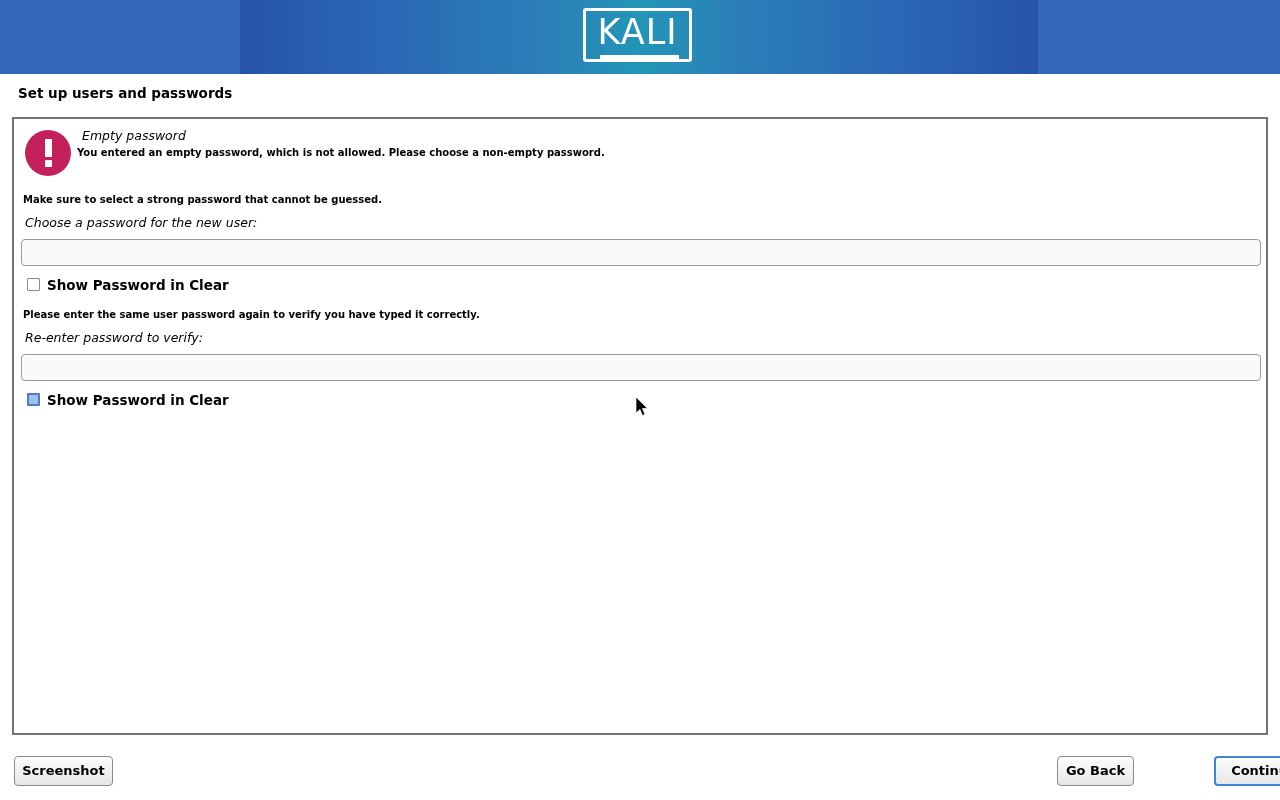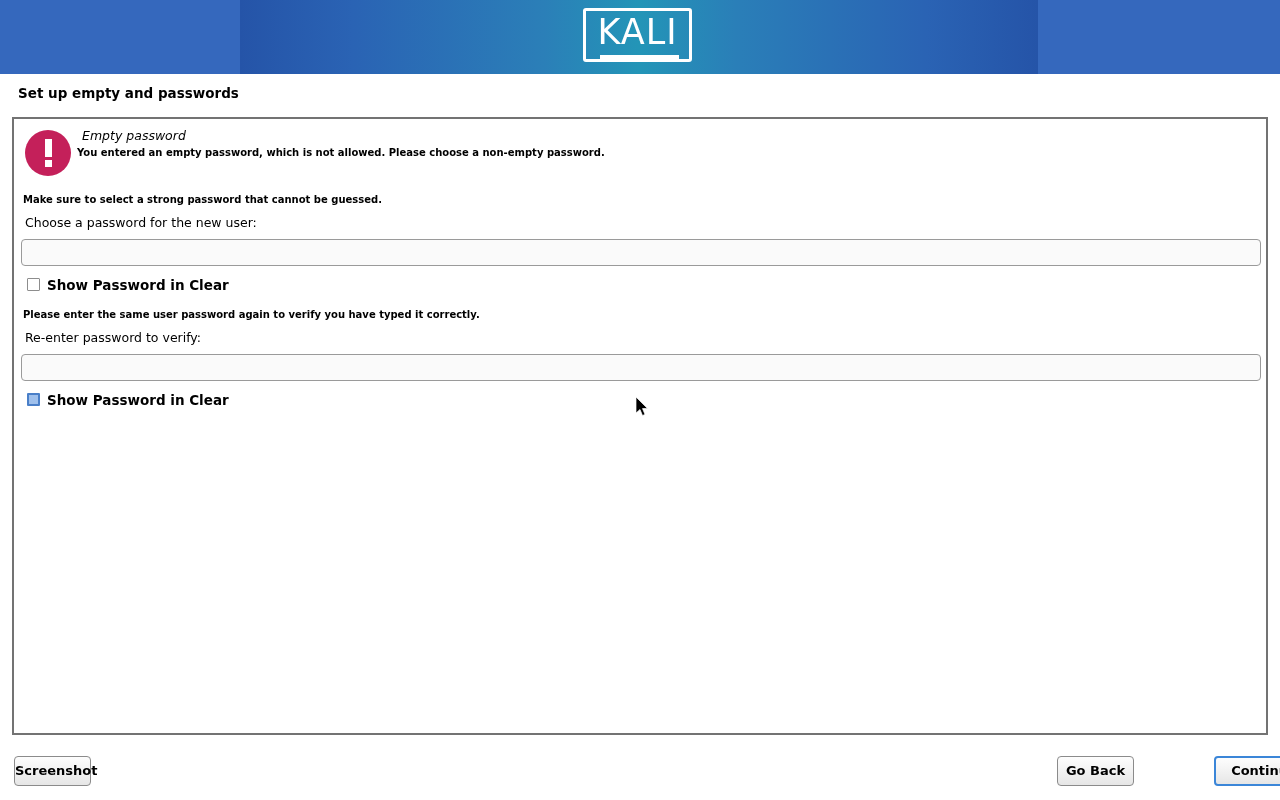--- a/index.html
+++ b/index.html
@@ -164,20 +164,21 @@
   .form-heading {
     position: absolute;
     font-size: 10px;
     font-weight: bold;
     color: #000000;
     white-space: nowrap;
   }
   .field-label {
     position: absolute;
     font-size: 12.5px;
+    font-style: italic;
     color: #000000;
     white-space: nowrap;
   }
   .text-input {
     position: absolute;
     height: 27px;
     background: #fafafa;
     border: 1px solid #9a9a9a;
     border-radius: 4px;
     box-sizing: border-box;
@@ -259,21 +260,21 @@
       <div class="kali-notch">
         <svg class="kali-notch-cut" width="14" height="20" viewBox="0 0 14 20">
           <rect x="0" y="0" width="14" height="20" fill="#2395b7" opacity="0"></rect>
         </svg>
       </div>
       <div class="kali-underline"></div>
       <div class="kali-text">KALI</div>
     </div>
   </div>
 
-  <div class="page-title">Set up empty and passwords</div>
+  <div class="page-title">Set up users and passwords</div>
 
   <div class="panel">
 
     <div class="error-row">
       <div class="error-icon">
         <div class="bang-bar"></div>
         <div class="bang-dot"></div>
       </div>
       <div class="error-title">Empty password</div>
       <div class="error-body">You entered an empty password, which is not allowed. Please choose a non-empty password.</div>
@@ -290,21 +291,21 @@
     <div class="form-heading" style="left:9px; top:190px;">Please enter the same user password again to verify you have typed it correctly.</div>
     <div class="field-label" style="left:11px; top:211px;">Re-enter password to verify:</div>
     <input class="text-input" style="left: 7px; top: 235px; width: 1240px;" type="password" placeholder="">
     <div class="check-row" style="left:13px; top:273px;">
       <div class="checkbox focused"></div>
       <div class="check-label">Show Password in Clear</div>
     </div>
 
   </div>
 
-  <div class="btn" style="left:14px; top:756px; width:77px;">Screenshot</div>
+  <div class="btn" style="left:14px; top:756px; width:99px;">Screenshot</div>
   <div class="btn" style="left:1057px; top:756px; width:77px;">Go Back</div>
   <div class="btn focused" style="left:1166px; top:756px; width:100px;">Continue</div>
 
   <svg class="cursor" viewBox="0 0 14 21" style="left: 636px; top: 397px;">
     <polygon points="0,0 0,16 4,12.5 6.5,18.5 9,17.4 6.5,11.6 11.5,11.4" fill="#000000" stroke="#ffffff" stroke-width="0.7"></polygon>
   </svg>
 
 </div>
 
 </body></html>

